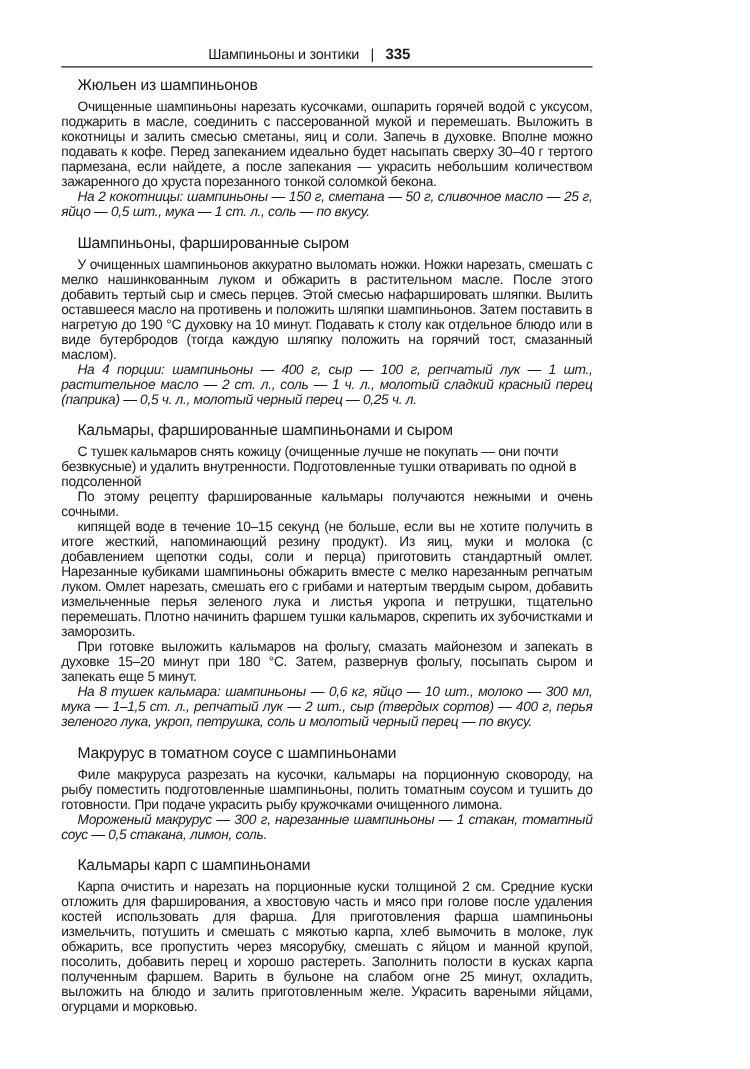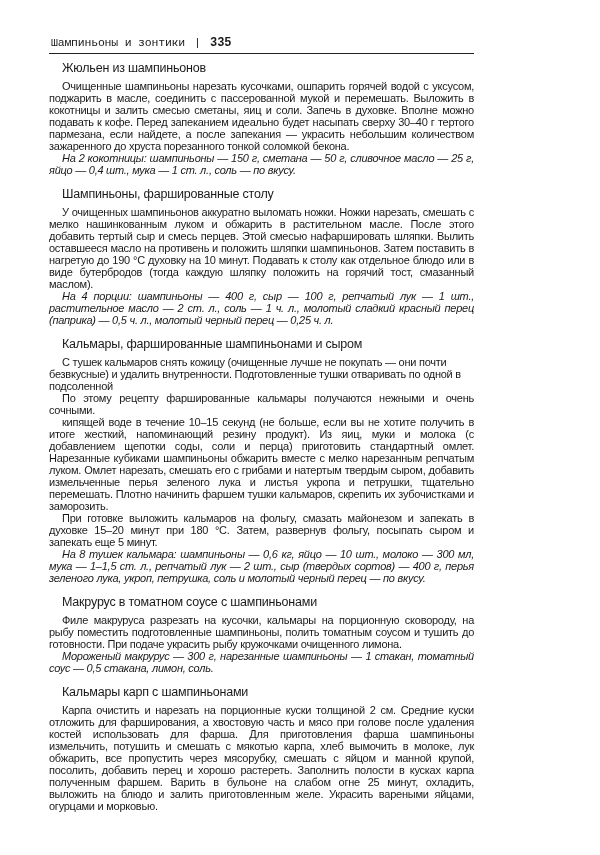--- a/index.html
+++ b/index.html
@@ -1,24 +1,23 @@
 <!DOCTYPE html>
 <html><head>
   <meta charset="utf-8">
   <style>
     html, body { margin: 0; padding: 0; background: #ffffff; }
     body {
       width: 600px; height: 855px; position: relative; overflow: hidden;
       font-family: "Liberation Sans", sans-serif; color: #1a1a1a;
     }
     .header {
-      position: absolute; left: 51px; top: 36px; width: 425px;
-      height: 16px; text-align: left; font-size: 11.5px;
+      position: absolute; left: 35px; top: 36px; width: 425px;
+      height: 16px; text-align: center; font-size: 11.5px;
       font-stretch: condensed;
-      font-family: Liberation Mono, monospace;
     }
     .header .running { letter-spacing: -0.2px; }
     .header .sep { display: inline-block; margin: 0 9px; }
     .header .pageno { font-weight: bold; font-size: 12px; }
     .rule {
       position: absolute; left: 49px; top: 53px; width: 425px; height: 0;
       border-top: 1.5px solid #222;
     }
     .content {
       position: absolute; left: 49px; top: 60px; width: 425px;
@@ -41,25 +40,25 @@
 <div class="header">
   <span class="running">Шампиньоны и зонтики</span><span class="sep">|</span><span class="pageno">335</span>
 </div>
 <div class="rule"></div>
 
 <div class="content">
 
   <div class="section">
     <h2>Жюльен из шампиньонов</h2>
     <p>Очищенные шампиньоны нарезать кусочками, ошпарить горячей водой с уксусом, поджарить в масле, соединить с пассерованной мукой и перемешать. Выложить в кокотницы и залить смесью сметаны, яиц и соли. Запечь в духовке. Вполне можно подавать к кофе. Перед запеканием идеально будет насыпать сверху 30–40 г тертого пармезана, если найдете, а после запекания — украсить небольшим количеством зажаренного до хруста порезанного тонкой соломкой бекона.</p>
-    <p class="ingr">На 2 кокотницы: шампиньоны — 150 г, сметана — 50 г, сливочное масло — 25 г, яйцо — 0,4 шт., мука — 1 ст. л., соль — по вкусу.</p>
+    <p class="ingr">На 2 кокотницы: шампиньоны — 150 г, сметана — 50 г, сливочное масло — 25 г, яйцо — 0,5 шт., мука — 1 ст. л., соль — по вкусу.</p>
   </div>
 
   <div class="section">
-    <h2>Шампиньоны, фаршированные столу</h2>
+    <h2>Шампиньоны, фаршированные сыром</h2>
     <p>У очищенных шампиньонов аккуратно выломать ножки. Ножки нарезать, смешать с мелко нашинкованным луком и обжарить в растительном масле. После этого добавить тертый сыр и смесь перцев. Этой смесью нафаршировать шляпки. Вылить оставшееся масло на противень и положить шляпки шампиньонов. Затем поставить в нагретую до 190 °С духовку на 10 минут. Подавать к столу как отдельное блюдо или в виде бутербродов (тогда каждую шляпку положить на горячий тост, смазанный маслом).</p>
     <p class="ingr">На 4 порции: шампиньоны — 400 г, сыр — 100 г, репчатый лук — 1 шт., растительное масло — 2 ст. л., соль — 1 ч. л., молотый сладкий красный перец (паприка) — 0,5 ч. л., молотый черный перец — 0,25 ч. л.</p>
   </div>
 
   <div class="section">
     <h2>Кальмары, фаршированные шампиньонами и сыром</h2>
     <p style="text-align:left">С тушек кальмаров снять кожицу (очищенные лучше не покупать — они почти безвкусные) и удалить внутренности. Подготовленные тушки отваривать по одной в подсоленной</p>
     <p>По этому рецепту фаршированные кальмары получаются нежными и очень сочными.</p>
     <p>кипящей воде в течение 10–15 секунд (не больше, если вы не хотите получить в итоге жесткий, напоминающий резину продукт). Из яиц, муки и молока (с добавлением щепотки соды, соли и перца) приготовить стандартный омлет. Нарезанные кубиками шампиньоны обжарить вместе с мелко нарезанным репчатым луком. Омлет нарезать, смешать его с грибами и натертым твердым сыром, добавить измельченные перья зеленого лука и листья укропа и петрушки, тщательно перемешать. Плотно начинить фаршем тушки кальмаров, скрепить их зубочистками и заморозить.</p>
     <p>При готовке выложить кальмаров на фольгу, смазать майонезом и запекать в духовке 15–20 минут при 180 °С. Затем, развернув фольгу, посыпать сыром и запекать еще 5 минут.</p>

